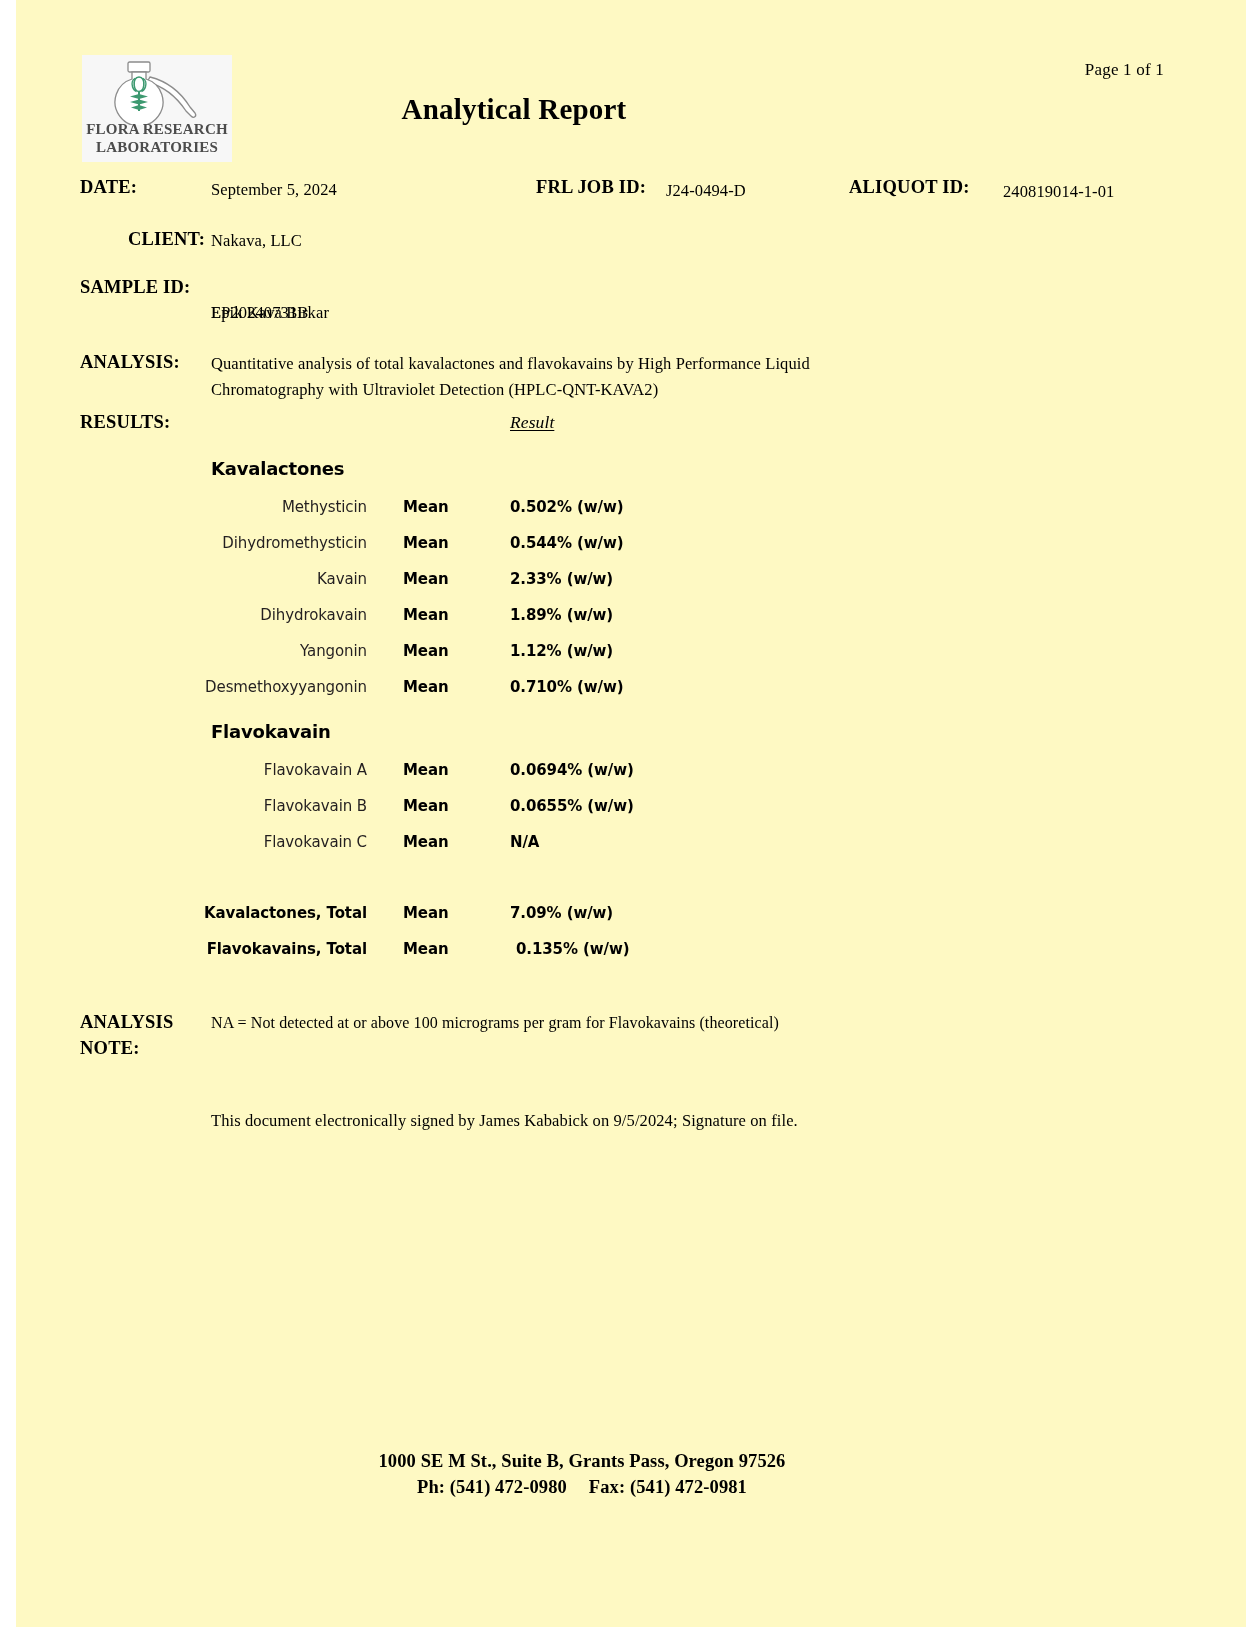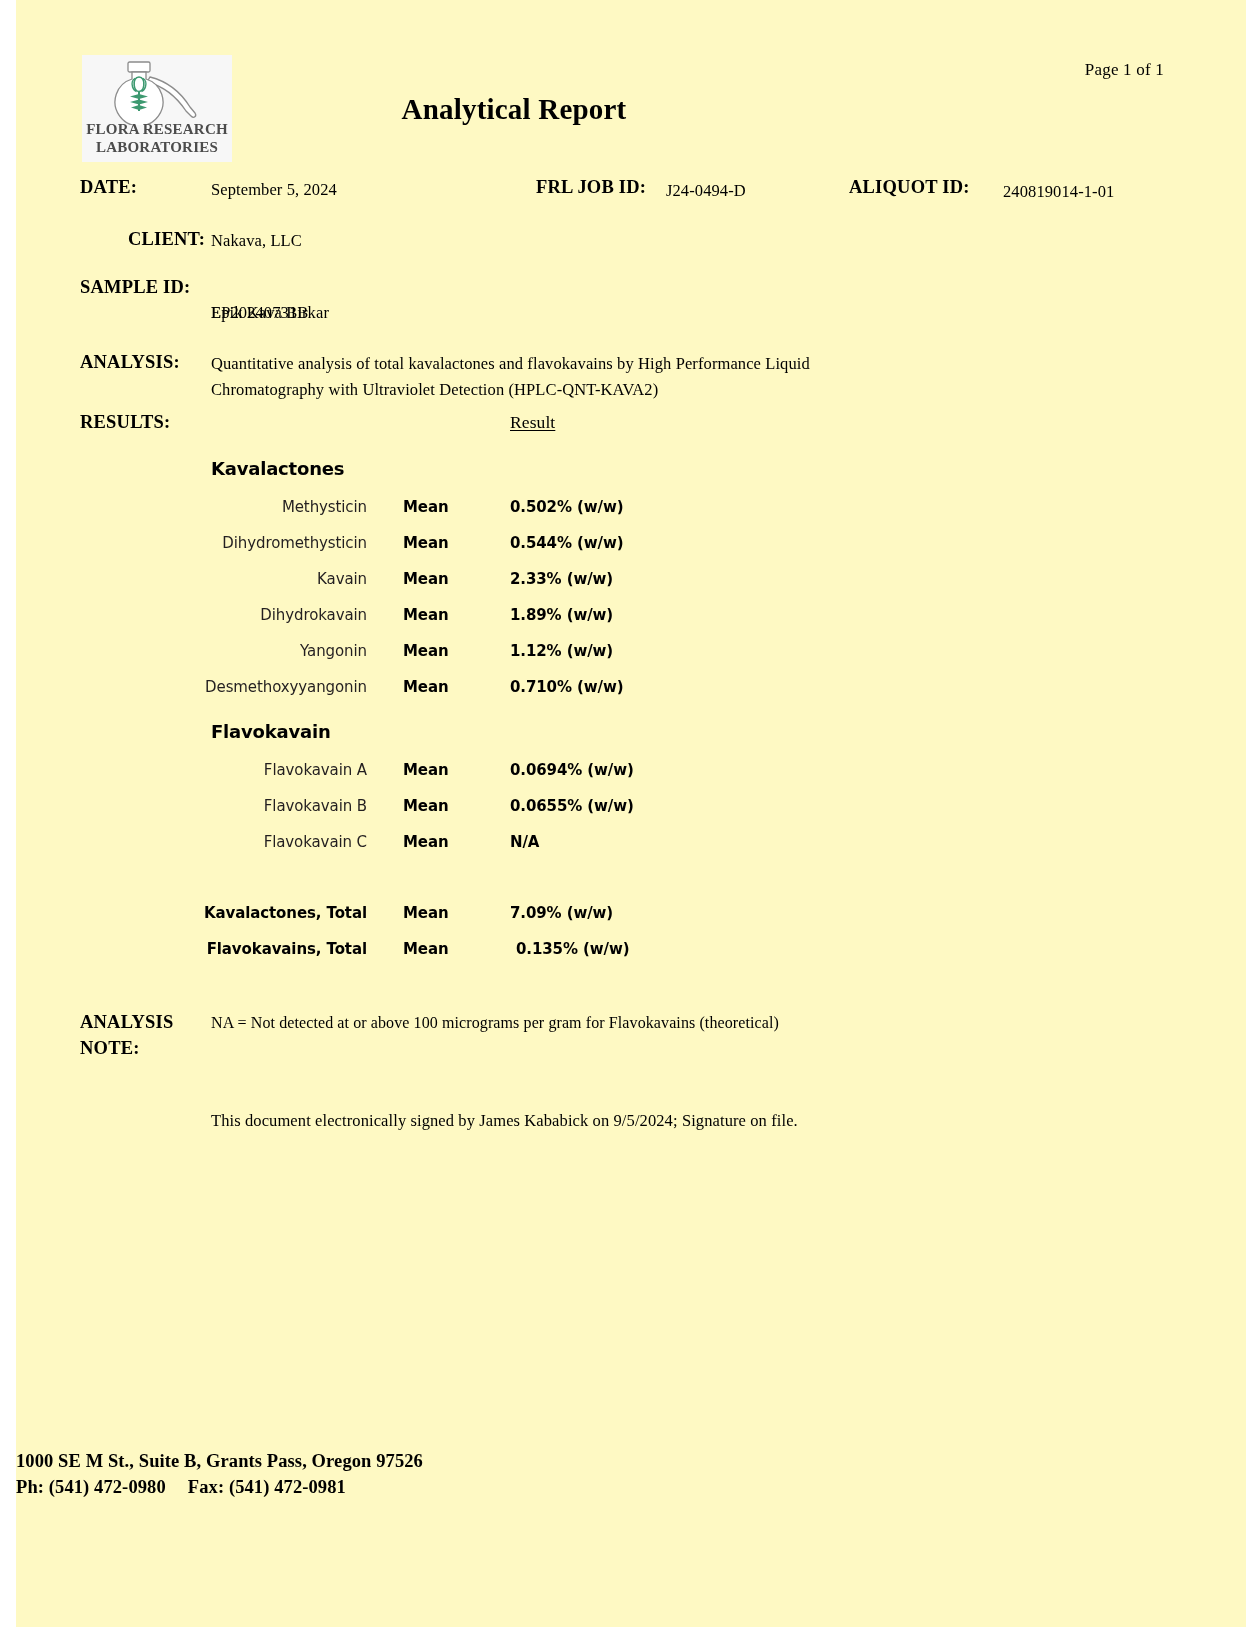--- a/index.html
+++ b/index.html
@@ -113,20 +113,21 @@
     font-size: 16.5px;
     line-height: 1.57;
   }
 
   .lbl-results { left: 64px; top: 412px; }
   .val-result-head {
     left: 494px; top: 412px;
     font-size: 17.5px;
     text-decoration: underline;
     text-underline-offset: 2px;
+    font-style: italic;
   }
 
   
   .results {
     position: absolute;
     left: 0;
     top: 0;
     width: 1246px;
   }
   .group-head {
@@ -189,20 +190,21 @@
     font-size: 16.5px;
     letter-spacing: 0.1px;
   }
 
   
   .footer {
     position: absolute;
     left: 0;
     top: 1448px;
     width: 1132px;
+    text-align: center;
     font-size: 18.5px;
     font-weight: 700;
     line-height: 1.42;
     letter-spacing: 0.1px;
   }
   .footer .fline2 .gap { display: inline-block; width: 22px; }
 </style>
 </head>
 <body>
 

